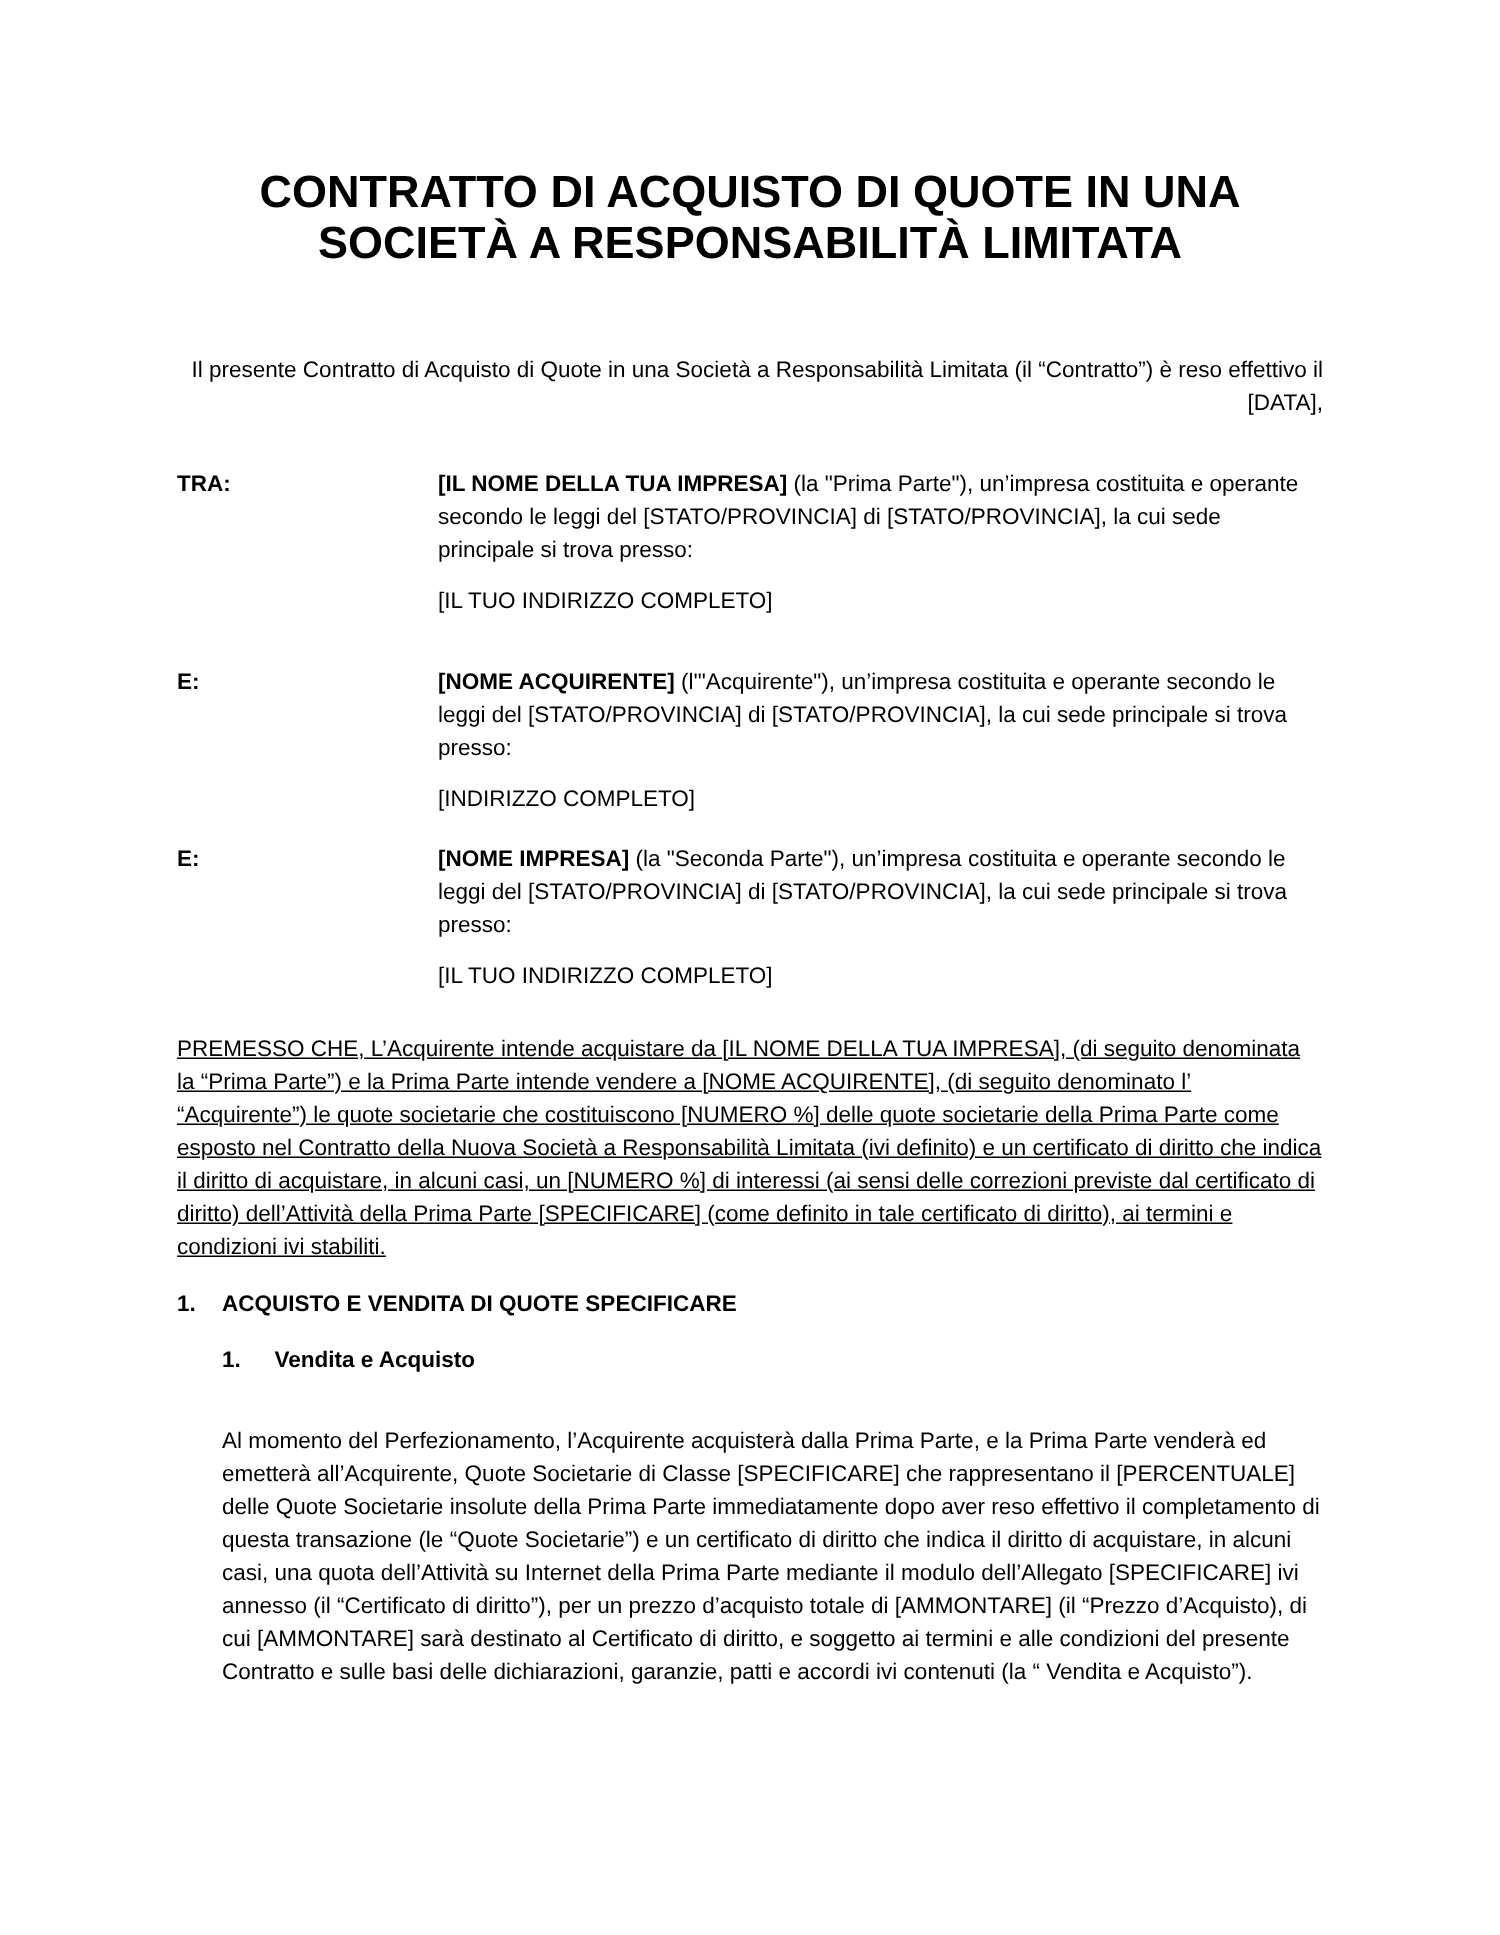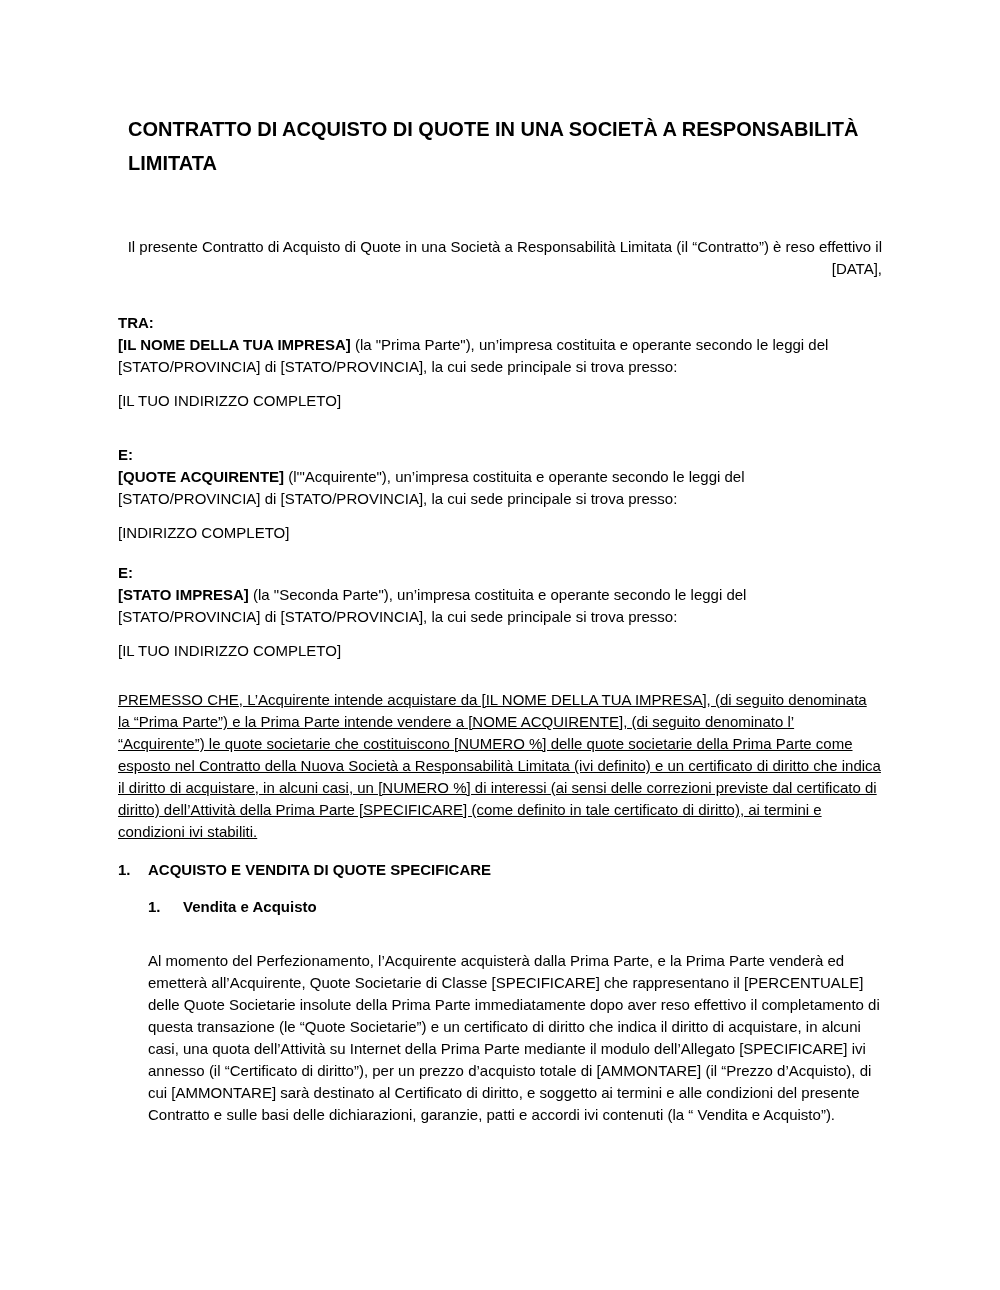--- a/index.html
+++ b/index.html
@@ -17,35 +17,34 @@
     overflow: hidden;
   }
   .page {
     position: relative;
     width: 1000px;
     height: 1290px;
     padding: 0 118px;
   }
   .doc-title {
     font-weight: bold;
-    font-size: 20px;
+    font-size: 30px;
     line-height: 34px;
-    text-align: left;
+    text-align: center;
     margin: 112px auto 0 auto;
     max-width: 744px;
     letter-spacing: 0;
   }
   .intro {
     margin-top: 56px;
     text-align: right;
   }
   .party {
     display: flex;
     margin-top: 32px;
-    flex-direction: column;
   }
   .party.tight {
     margin-top: 18px;
   }
   .party-label {
     width: 174px;
     flex-shrink: 0;
     font-weight: bold;
   }
   .party-body {
@@ -101,29 +100,29 @@
     <div class="party-label">TRA:</div>
     <div class="party-body">
       <p><span class="party-name">[IL NOME DELLA TUA IMPRESA]</span><span> (la "Prima Parte"), un’impresa costituita e operante secondo le leggi del [STATO/PROVINCIA] di [STATO/PROVINCIA], la cui sede principale si trova presso:</span></p>
       <p class="party-address">[IL TUO INDIRIZZO COMPLETO]</p>
     </div>
   </div>
 
   <div class="party">
     <div class="party-label">E:</div>
     <div class="party-body">
-      <p><span class="party-name">[QUOTE ACQUIRENTE]</span><span> (l'"Acquirente"), un’impresa costituita e operante secondo le leggi del [STATO/PROVINCIA] di [STATO/PROVINCIA], la cui sede principale si trova presso:</span></p>
+      <p><span class="party-name">[NOME ACQUIRENTE]</span><span> (l'"Acquirente"), un’impresa costituita e operante secondo le leggi del [STATO/PROVINCIA] di [STATO/PROVINCIA], la cui sede principale si trova presso:</span></p>
       <p class="party-address">[INDIRIZZO COMPLETO]</p>
     </div>
   </div>
 
   <div class="party tight">
     <div class="party-label">E:</div>
     <div class="party-body">
-      <p><span class="party-name">[STATO IMPRESA]</span><span> (la "Seconda Parte"), un’impresa costituita e operante secondo le leggi del [STATO/PROVINCIA] di [STATO/PROVINCIA], la cui sede principale si trova presso:</span></p>
+      <p><span class="party-name">[NOME IMPRESA]</span><span> (la "Seconda Parte"), un’impresa costituita e operante secondo le leggi del [STATO/PROVINCIA] di [STATO/PROVINCIA], la cui sede principale si trova presso:</span></p>
       <p class="party-address">[IL TUO INDIRIZZO COMPLETO]</p>
     </div>
   </div>
 
   <p class="premesso">PREMESSO CHE, L’Acquirente intende acquistare da [IL NOME DELLA TUA IMPRESA], (di seguito denominata la “Prima Parte”) e la Prima Parte intende vendere a [NOME ACQUIRENTE], (di seguito denominato l’ “Acquirente”) le quote societarie che costituiscono [NUMERO %] delle quote societarie della Prima Parte come esposto nel Contratto della Nuova Società a Responsabilità Limitata (ivi definito) e un certificato di diritto che indica il diritto di acquistare, in alcuni casi, un [NUMERO %] di interessi (ai sensi delle correzioni previste dal certificato di diritto) dell’Attività della Prima Parte [SPECIFICARE] (come definito in tale certificato di diritto), ai termini e condizioni ivi stabiliti.</p>
 
 
   <div class="section-heading">
     <span class="num">1.</span>
     <span>ACQUISTO E VENDITA DI QUOTE SPECIFICARE</span>

